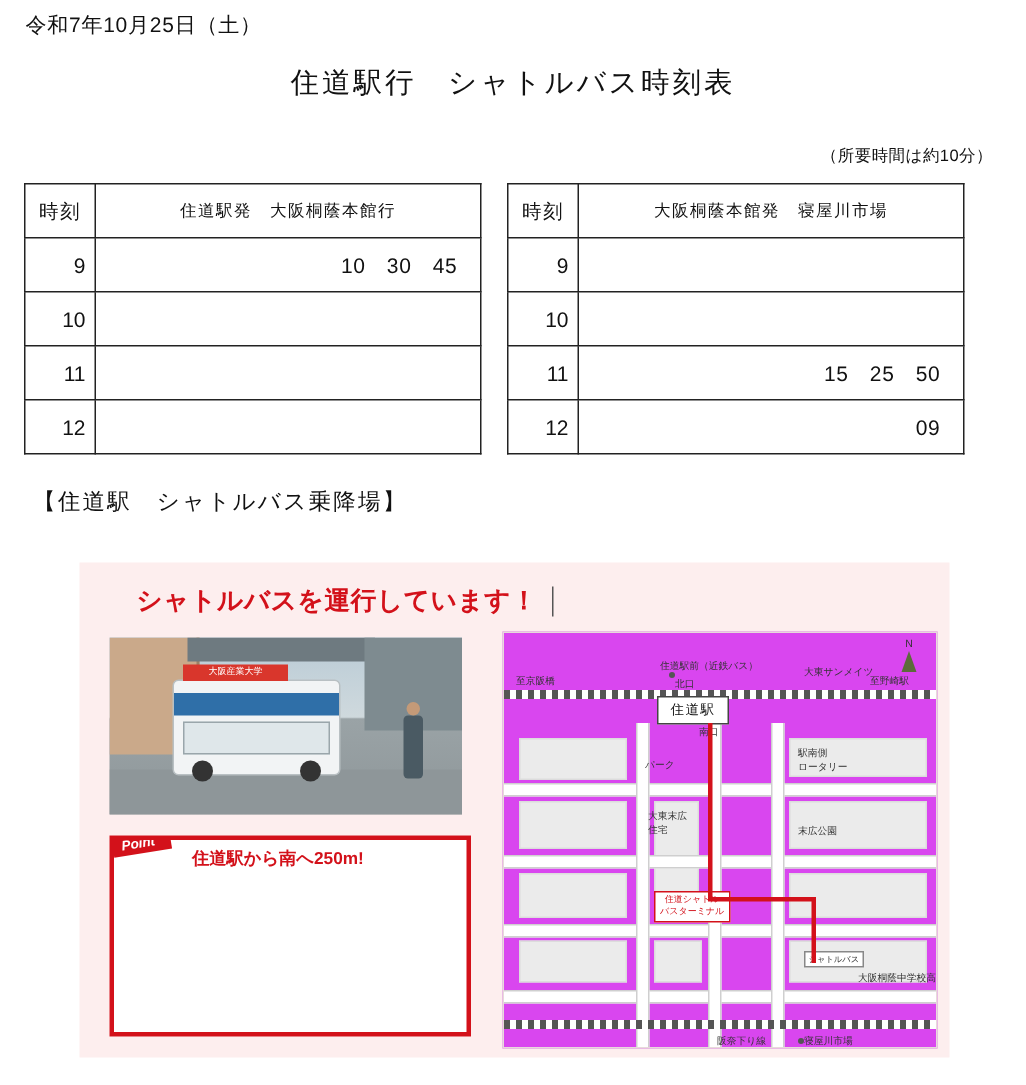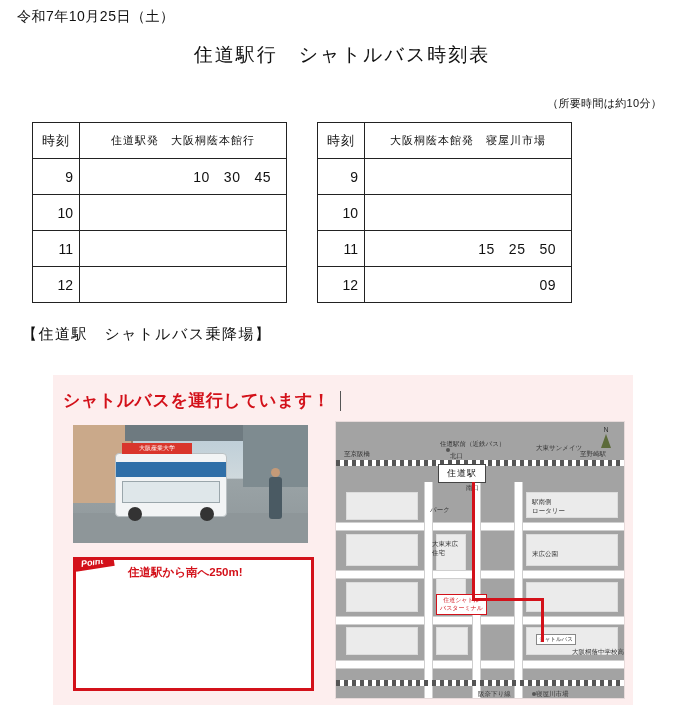--- a/index.html
+++ b/index.html
@@ -33,25 +33,25 @@
   }
   .note-right {
     position: absolute;
     right: 22px;
     top: 96px;
     font-size: 11px;
     letter-spacing: 0.3px;
   }
   .tables {
     position: absolute;
-    left: 32px;
+    left: 16px;
     top: 122px;
-    width: 540px;
+    width: 640px;
     display: flex;
-    gap: 30px;
+    gap: 17px;
   }
   table.timetable {
     border-collapse: collapse;
     width: 305px;
     table-layout: fixed;
   }
   table.timetable th, table.timetable td {
     border: 1px solid #222222;
     height: 33px;
     font-weight: normal;
@@ -106,20 +106,21 @@
     top: 14px;
     display: flex;
     align-items: center;
     white-space: nowrap;
   }
   .flyer-head .big {
     color: #d3111a;
     font-size: 17px;
     font-weight: bold;
     letter-spacing: 0.5px;
+    margin-left: 28px;
   }
   .flyer-head .divider {
     display: inline-block;
     width: 1px;
     height: 20px;
     background: #555;
     margin: 0 10px;
   }
   .flyer-head .sub {
     font-size: 13px;
@@ -301,21 +302,21 @@
     bottom: 2px;
     font-size: 7.5px;
     color: #333;
   }
   .map {
     position: absolute;
     left: 282px;
     top: 46px;
     width: 288px;
     height: 276px;
-    background: #a3a3a3;
+    background: #d946ef;
     border: 1px solid #e7dada;
     overflow: hidden;
   }
   .map .hblock {
     position: absolute;
     background: #ebebeb;
     border: 1px solid #dcdcdc;
   }
   .map .road-h {
     position: absolute;

